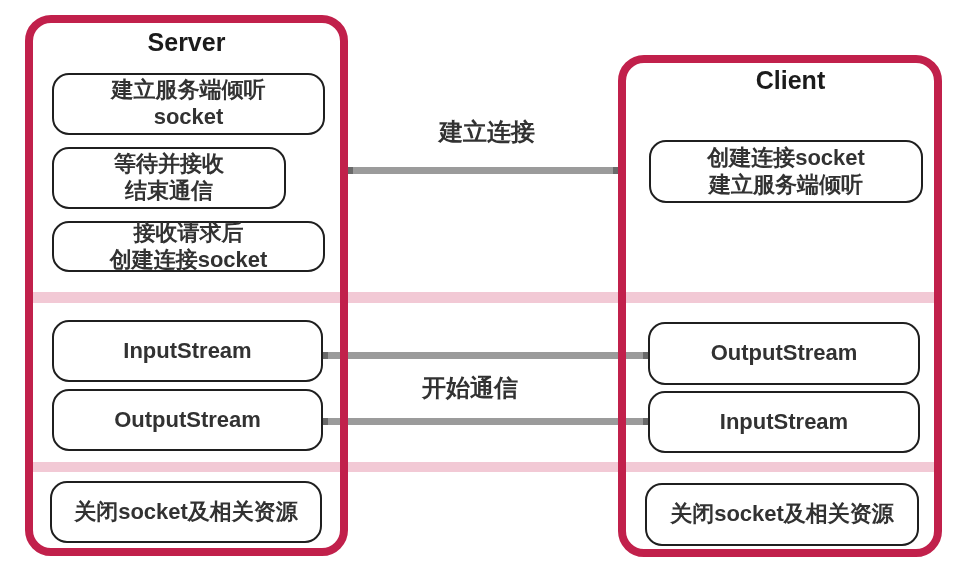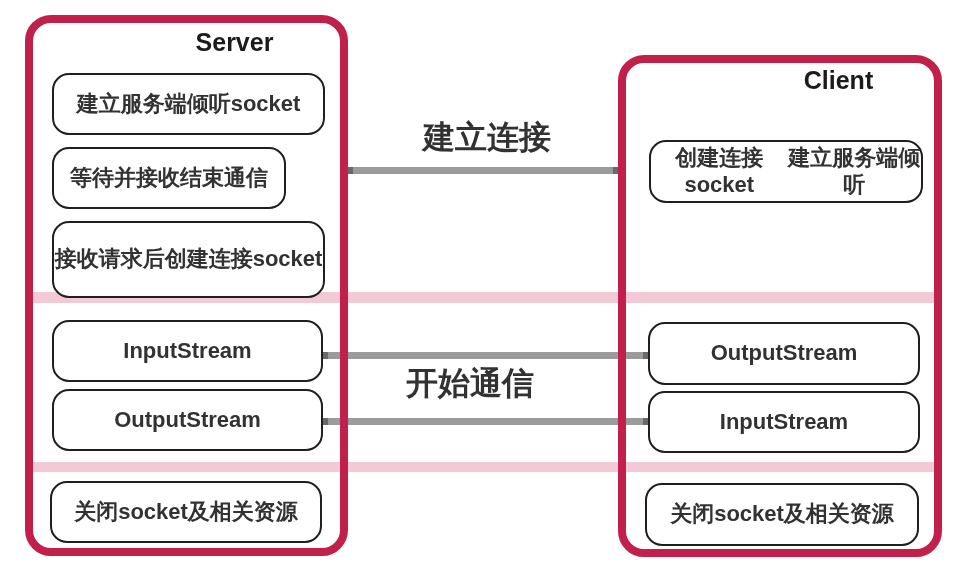--- a/index.html
+++ b/index.html
@@ -39,44 +39,43 @@
     box-sizing:border-box;
     z-index:3;
   }
   .panel-title{
     position:absolute;
     text-align:center;
     font-size:25px;
     font-weight:700;
     color:#1b1b1b;
     z-index:5;
-    padding-left:48px;
   }
   .inner-box{
     position:absolute;
     border:2.6px solid var(--boxborder);
     border-radius:17px;
     background:#fff;
     box-sizing:border-box;
     display:flex;
-    flex-direction:row;
+    flex-direction:column;
     align-items:center;
     justify-content:center;
     text-align:center;
     font-size:22px;
     font-weight:700;
     color:var(--text);
     line-height:1.22;
     z-index:4;
   }
   .phase-label{
     position:absolute;
     width:220px;
     text-align:center;
-    font-size:32px;
+    font-size:24px;
     font-weight:700;
     color:var(--text);
     z-index:5;
   }
 </style>
 </head>
 <body>
 
 <div id="canvas">
 
@@ -94,21 +93,21 @@
   <div class="panel-title" style="left:618px;top:66px;width:345px">Client</div>
 
   <div class="inner-box" style="left:52px;top:73px;width:273px;height:62px">
     <span>建立服务端倾听</span>
     <span>socket</span>
   </div>
   <div class="inner-box" style="left:52px;top:147px;width:234px;height:62px">
     <span>等待并接收</span>
     <span>结束通信</span>
   </div>
-  <div class="inner-box" style="left:52px;top:221px;width:273px;height:77px">
+  <div class="inner-box" style="left:52px;top:221px;width:273px;height:51px">
     <span>接收请求后</span>
     <span>创建连接socket</span>
   </div>
   <div class="inner-box" style="left:52px;top:320px;width:271px;height:62px">
     <span>InputStream</span>
   </div>
   <div class="inner-box" style="left:52px;top:389px;width:271px;height:62px">
     <span>OutputStream</span>
   </div>
   <div class="inner-box" style="left:50px;top:481px;width:272px;height:62px">
@@ -123,15 +122,15 @@
     <span>OutputStream</span>
   </div>
   <div class="inner-box" style="left:648px;top:391px;width:272px;height:62px">
     <span>InputStream</span>
   </div>
   <div class="inner-box" style="left:645px;top:483px;width:274px;height:63px">
     <span>关闭socket及相关资源</span>
   </div>
 
   <div class="phase-label" style="left:377px;top:116px">建立连接</div>
-  <div class="phase-label" style="left:360px;top:362px">开始通信</div>
+  <div class="phase-label" style="left:360px;top:372px">开始通信</div>
 
 </div>
 
 </body></html>

